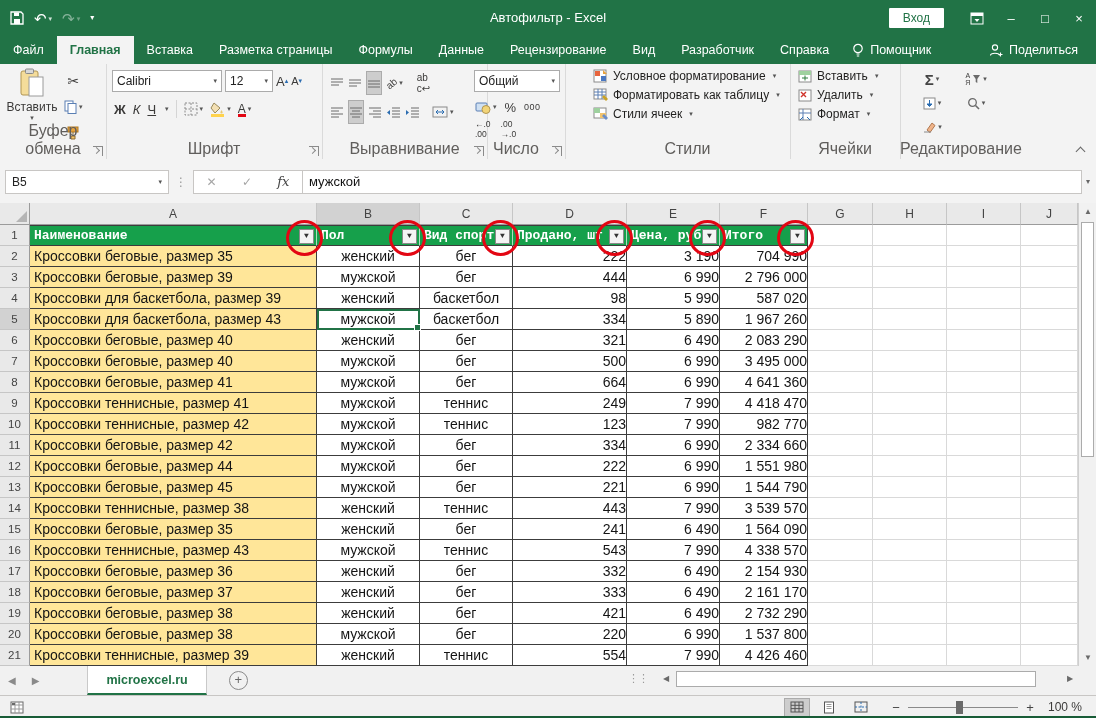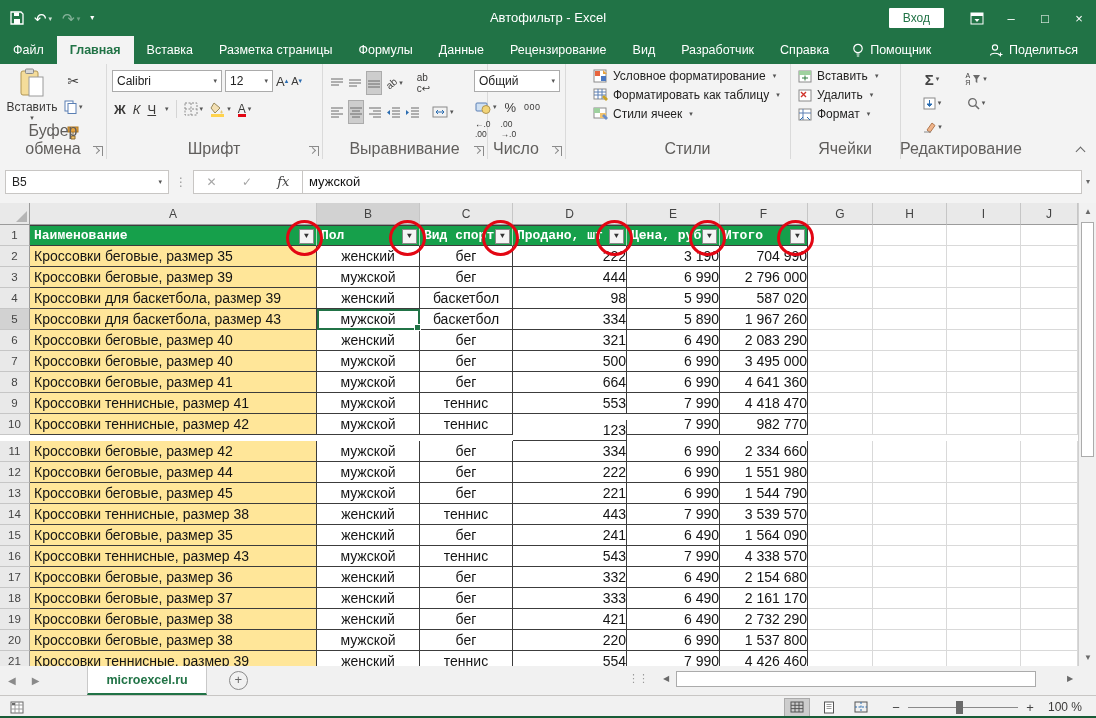--- a/index.html
+++ b/index.html
@@ -611,34 +611,34 @@
         <div class="cell empty" style="width: 65px;"></div>
         <div class="cell empty" style="width: 74px;"></div>
         <div class="cell empty" style="width: 74px;"></div>
         <div class="cell empty" style="width: 57px;"></div>
       </div>
       <div class="grow">
         <div class="rowhdr">9</div>
         <div class="cell colA" style="width: 287px;">Кроссовки теннисные, размер 41</div>
         <div class="cell ctr" style="width: 103px;">мужской</div>
         <div class="cell ctr" style="width: 93px;">теннис</div>
-        <div class="cell num" style="width: 114px;">553</div>
+        <div class="cell num" style="width: 114px;">249</div>
         <div class="cell num" style="width: 93px;">7 990</div>
         <div class="cell num" style="width: 88px;">4 418 470</div>
         <div class="cell empty" style="width: 65px;"></div>
         <div class="cell empty" style="width: 74px;"></div>
         <div class="cell empty" style="width: 74px;"></div>
         <div class="cell empty" style="width: 57px;"></div>
       </div>
       <div class="grow">
         <div class="rowhdr">10</div>
         <div class="cell colA" style="width: 287px;">Кроссовки теннисные, размер 42</div>
         <div class="cell ctr" style="width: 103px;">мужской</div>
         <div class="cell ctr" style="width: 93px;">теннис</div>
-        <div class="cell num" style="width: 114px; margin-top: 6px;">123</div>
+        <div class="cell num" style="width: 114px;">123</div>
         <div class="cell num" style="width: 93px;">7 990</div>
         <div class="cell num" style="width: 88px;">982 770</div>
         <div class="cell empty" style="width: 65px;"></div>
         <div class="cell empty" style="width: 74px;"></div>
         <div class="cell empty" style="width: 74px;"></div>
         <div class="cell empty" style="width: 57px;"></div>
       </div>
       <div class="grow">
         <div class="rowhdr">11</div>
         <div class="cell colA" style="width: 287px;">Кроссовки беговые, размер 42</div>
@@ -717,21 +717,21 @@
         <div class="cell empty" style="width: 74px;"></div>
         <div class="cell empty" style="width: 57px;"></div>
       </div>
       <div class="grow">
         <div class="rowhdr">17</div>
         <div class="cell colA" style="width: 287px;">Кроссовки беговые, размер 36</div>
         <div class="cell ctr" style="width: 103px;">женский</div>
         <div class="cell ctr" style="width: 93px;">бег</div>
         <div class="cell num" style="width: 114px;">332</div>
         <div class="cell num" style="width: 93px;">6 490</div>
-        <div class="cell num" style="width: 88px;">2 154 680</div>
+        <div class="cell num" style="width: 88px;">2 154 930</div>
         <div class="cell empty" style="width: 65px;"></div>
         <div class="cell empty" style="width: 74px;"></div>
         <div class="cell empty" style="width: 74px;"></div>
         <div class="cell empty" style="width: 57px;"></div>
       </div>
       <div class="grow">
         <div class="rowhdr">18</div>
         <div class="cell colA" style="width: 287px;">Кроссовки беговые, размер 37</div>
         <div class="cell ctr" style="width: 103px;">женский</div>
         <div class="cell ctr" style="width: 93px;">бег</div>

